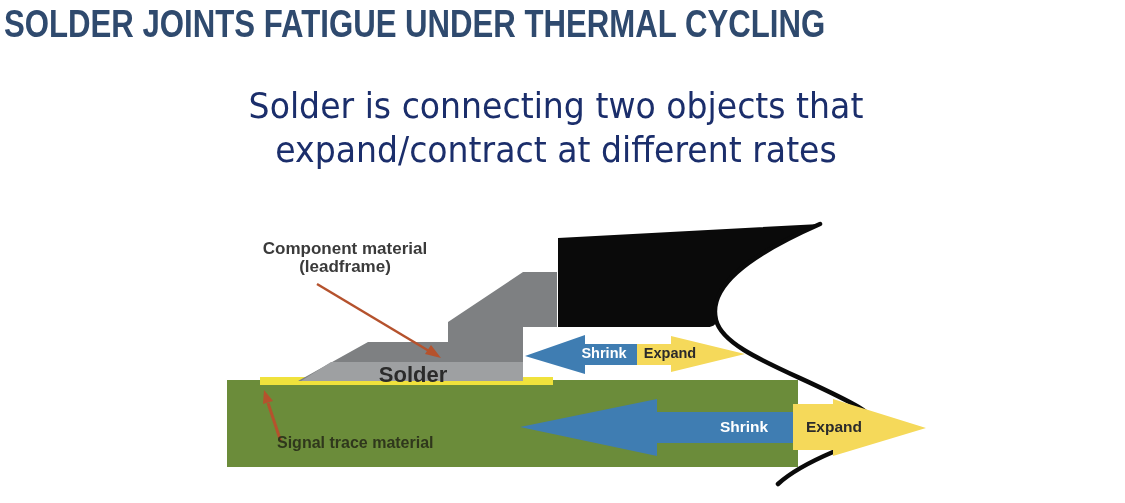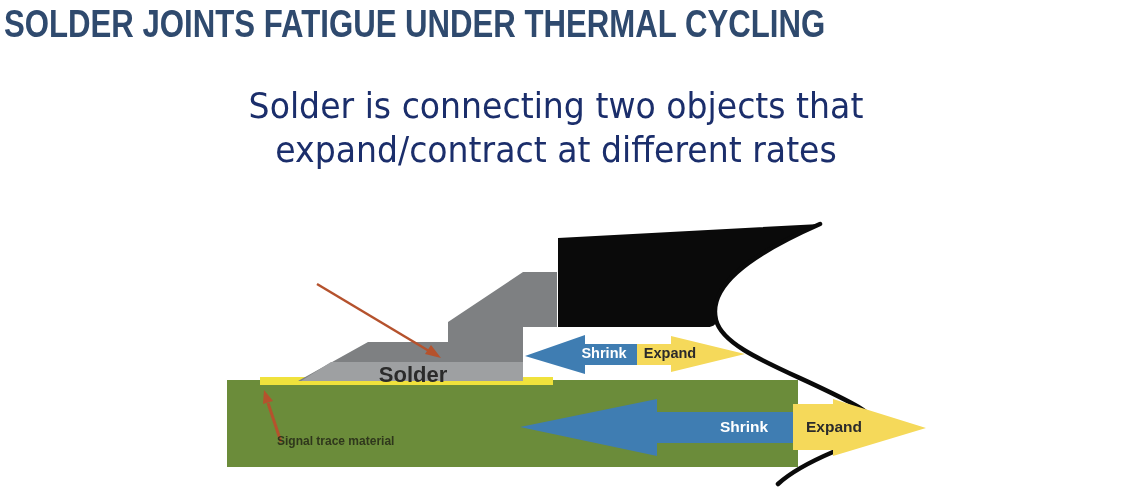--- a/index.html
+++ b/index.html
@@ -8,21 +8,21 @@
   .title{position:absolute;left:4px;top:4px;font-size:38px;font-weight:bold;color:#2F4A6E;
          white-space:nowrap;transform:scaleX(0.82);transform-origin:left top;line-height:40px;}
   .subtitle{position:absolute;left:556px;top:84px;transform:translateX(-50%) scaleX(0.92);
             transform-origin:center top;text-align:center;font-family:"DejaVu Sans",sans-serif;
             font-size:36px;line-height:44px;color:#1B2E6B;white-space:nowrap;}
   .diagram-svg{position:absolute;left:0;top:0;}
   .lbl{position:absolute;font-weight:bold;white-space:nowrap;}
   .lbl.center{transform:translateX(-50%);text-align:center;}
   .lbl-component{left:345px;top:240px;font-size:17px;line-height:18px;color:#3A3A3A;}
   .lbl-solder{left:413px;top:362px;font-size:22px;color:#2B2B2B;}
-  .lbl-signal{left:277px;top:434px;font-size:12px;color:#2F371C;}
+  .lbl-signal{left:277px;top:434px;font-size:16px;color:#2F371C;}
   .lbl-shrink-upper{left:604px;top:345px;font-size:14.5px;color:#FFFFFF;}
   .lbl-expand-upper{left:670px;top:345px;font-size:14.5px;color:#2B2B2B;}
   .lbl-shrink-lower{left:744px;top:418px;font-size:15.5px;color:#FFFFFF;}
   .lbl-expand-lower{left:834px;top:418px;font-size:15.5px;color:#2B2B2B;}
 </style>
 </head>
 <body>
 
 <div class="stage">
 
@@ -55,20 +55,24 @@
 
     <polygon points="793,404 833,404 833,399 926,428 833,456 833,450 793,450" fill="#F5D95A"></polygon>
 
     <line x1="317" y1="284" x2="429" y2="351" stroke-width="2.5" stroke="#B5522D"></line>
     <polygon points="441,358 425,354 431,345" fill="#B5522D"></polygon>
 
     <line x1="281" y1="442" x2="268" y2="403" stroke-width="3" stroke="#B5522D"></line>
     <polygon points="264,390 273,401 263,404" fill="#B5522D"></polygon>
   </svg>
 
+  <div class="lbl center lbl-component">
+    <div>Component material</div>
+    <div>(leadframe)</div>
+  </div>
 
   <div class="lbl center lbl-solder">Solder</div>
 
   <div class="lbl lbl-signal">Signal trace material</div>
 
   <div class="lbl center lbl-shrink-upper">Shrink</div>
 
   <div class="lbl center lbl-expand-upper">Expand</div>
 
   <div class="lbl center lbl-shrink-lower">Shrink</div>

